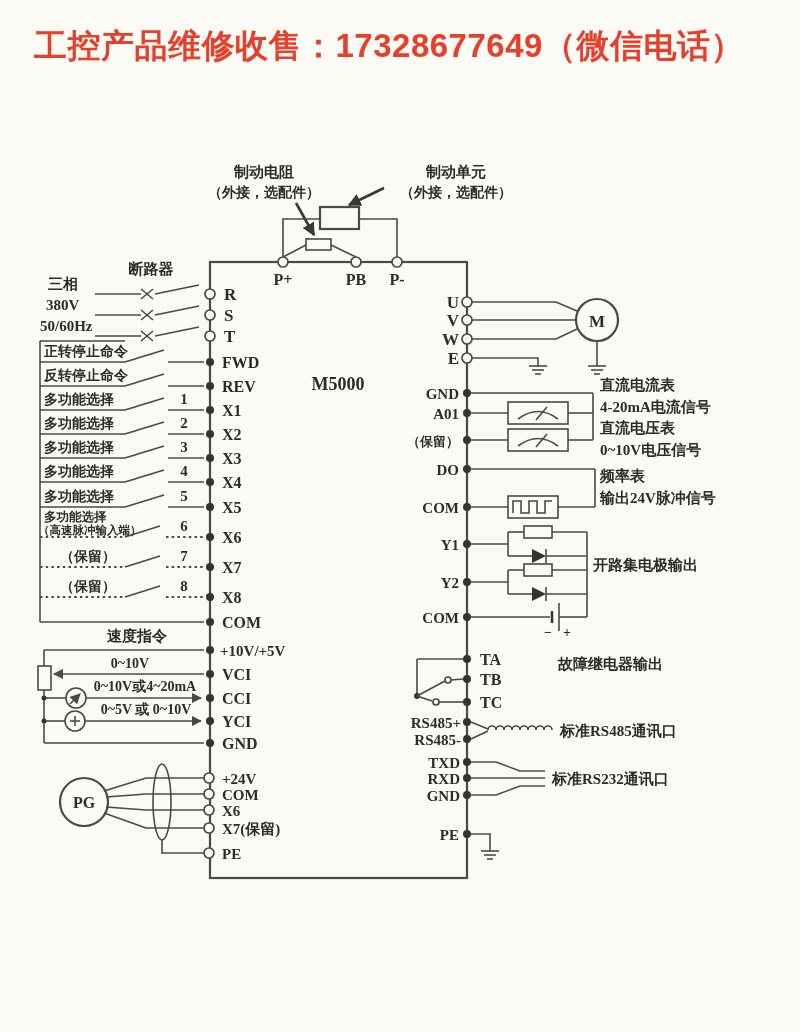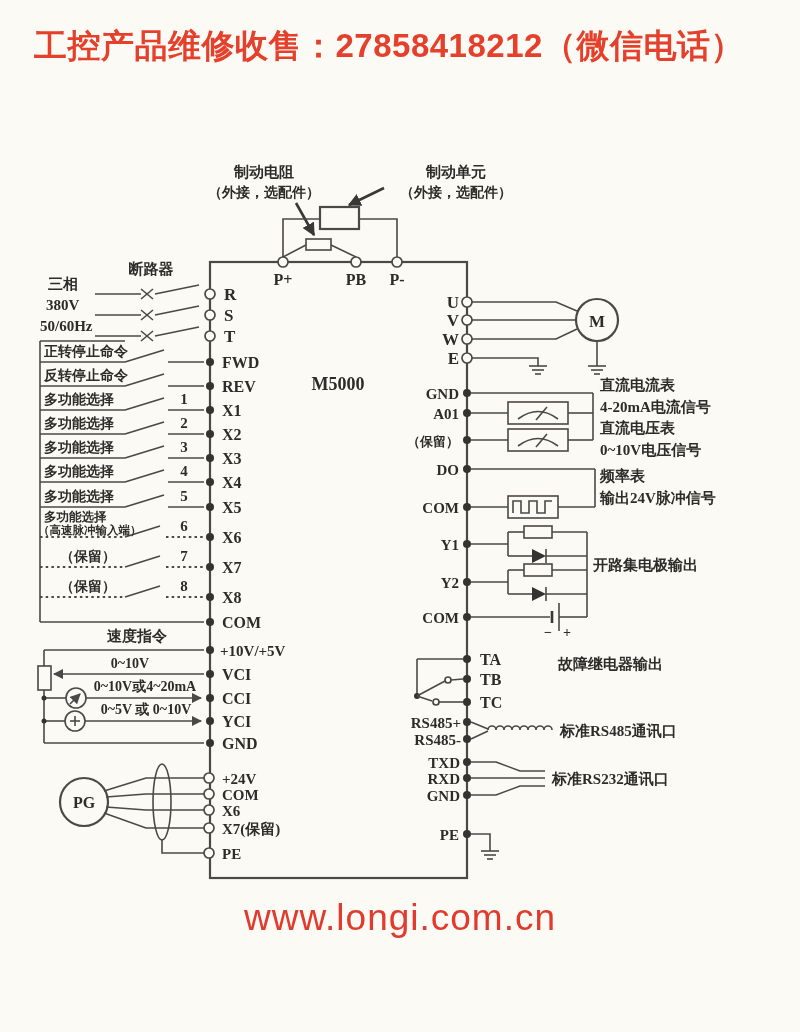--- a/index.html
+++ b/index.html
@@ -23,21 +23,21 @@
   .t{font-family:"Liberation Serif","DejaVu Serif",serif;font-weight:700;fill:#2e2c28;stroke:none;}
   .s11{font-size:11.5px}.s12{font-size:12.5px}.s13{font-size:13px}.s14{font-size:14px}
   .s15{font-size:15px}.s16{font-size:16px}.s17{font-size:17px}.s18{font-size:18px}
   .mid{text-anchor:middle}.end{text-anchor:end}
 </style>
 </head>
 <body>
 
 <div class="stage">
 
-  <div class="hdr">工控产品维修收售：27858418212（微信电话）</div>
+  <div class="hdr">工控产品维修收售：17328677649（微信电话）</div>
 
   <svg width="800" height="1032" viewBox="0 0 800 1032">
     <defs>
       <marker id="arr" viewBox="0 0 10 10" refX="9" refY="5" markerWidth="6.5" markerHeight="6.5" orient="auto-start-reverse">
         <path d="M0,0 L10,5 L0,10 z" fill="#4b4945"></path>
       </marker>
       <marker id="arrB" viewBox="0 0 10 10" refX="9" refY="5" markerWidth="5" markerHeight="5" orient="auto-start-reverse">
         <path d="M0,0 L10,5 L0,10 z" fill="#3a3834"></path>
       </marker>
     </defs>
@@ -406,14 +406,13 @@
         <polyline class="w" points="471,834 490,834 490,851"></polyline>
         <line class="w" x1="481" y1="851" x2="499" y2="851"></line>
           <line class="w" x1="484" y1="855" x2="496" y2="855"></line>
           <line class="w" x1="487" y1="859" x2="493" y2="859"></line>
       </g>
       <circle class="dot" cx="467" cy="834" r="4"></circle>
       <text class="t s15 end" x="459" y="840">PE</text>
     </g>
   </svg>
 
-  <div class="ftr">www.longi.com.cn</div>
 </div>
 
 </body></html>

